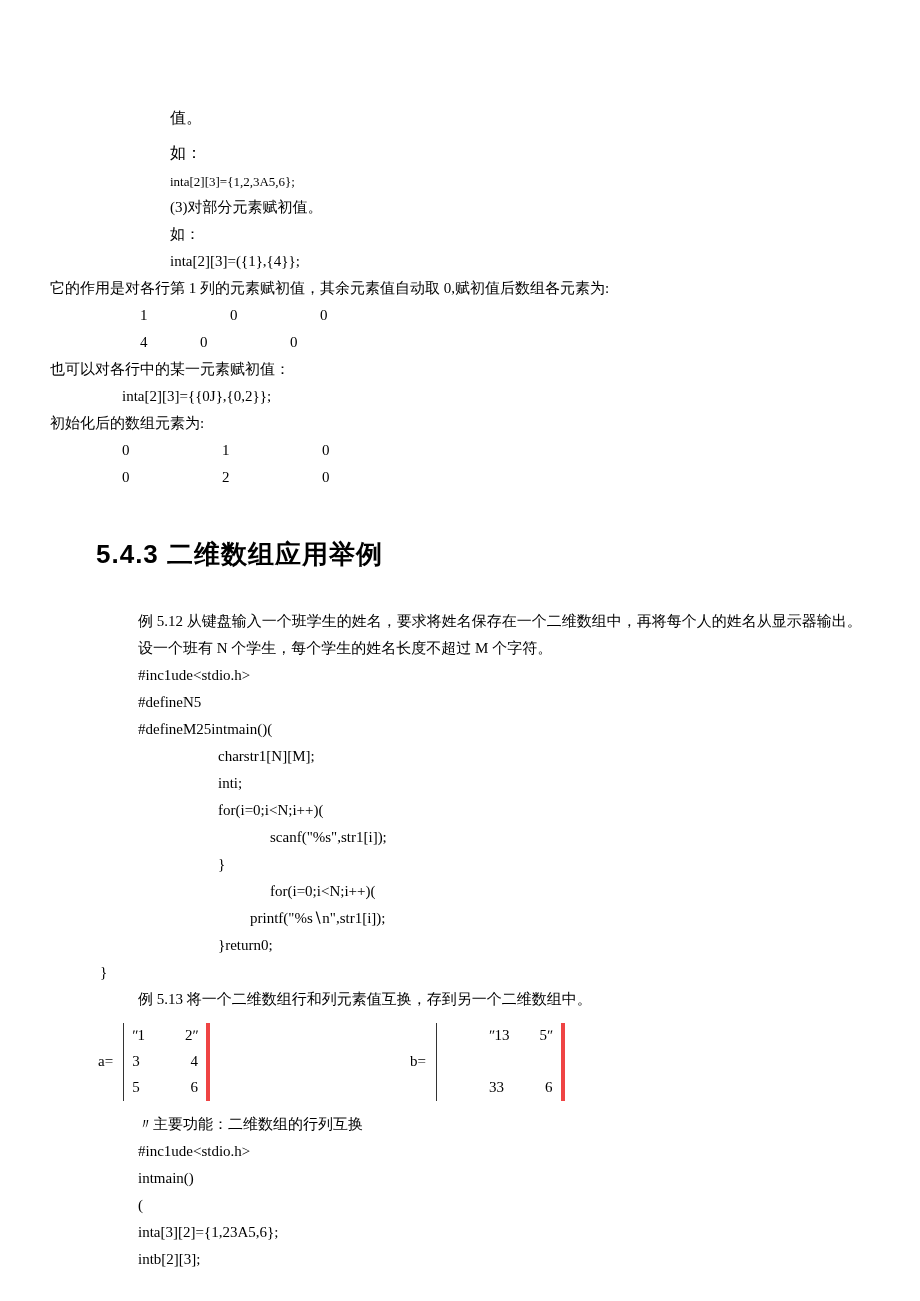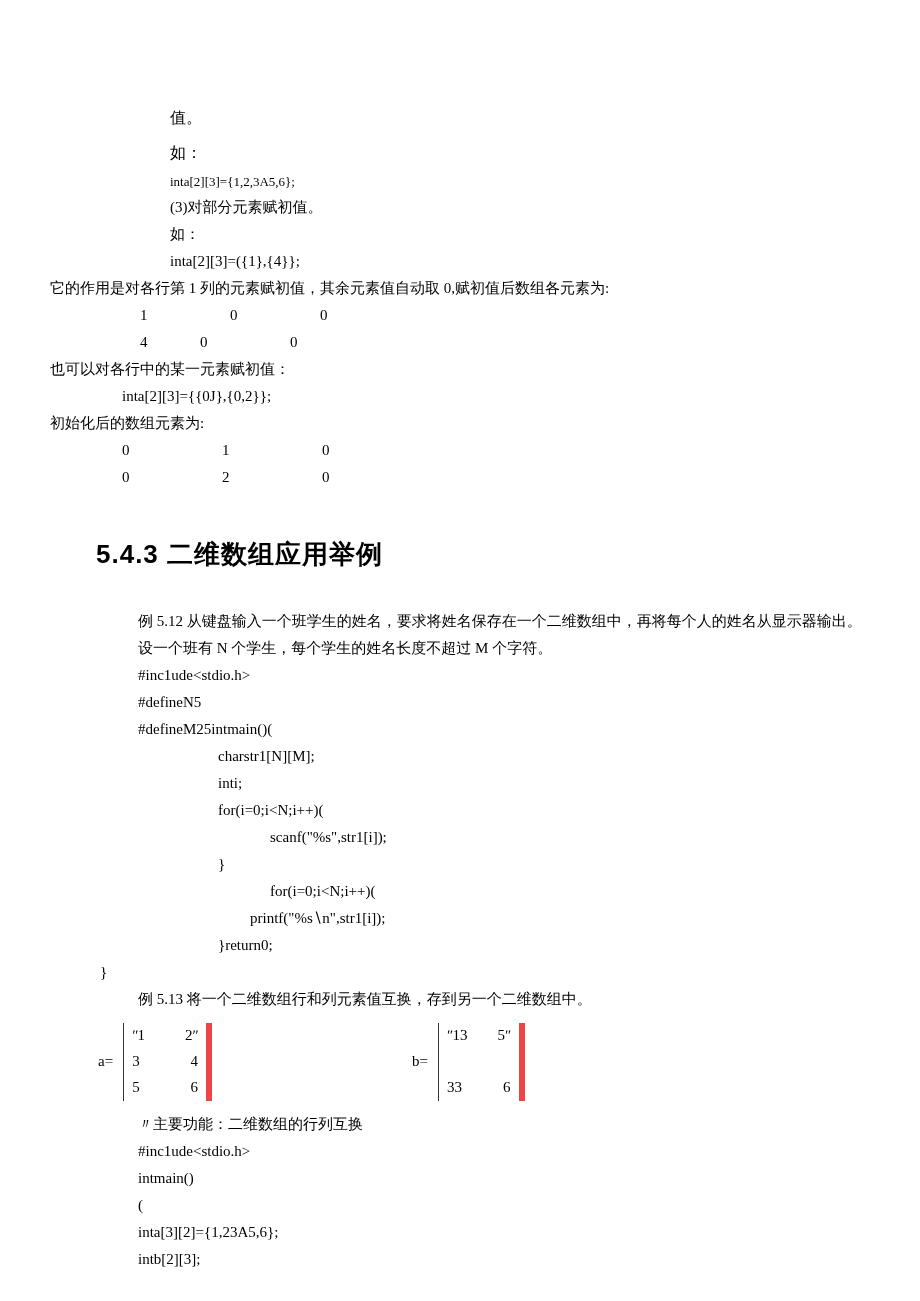--- a/index.html
+++ b/index.html
@@ -38,39 +38,40 @@
   .code-line { font-family: "SimSun", serif; }
   .matrix-wrap {
     display: flex;
     align-items: center;
     padding-left: 48px;
     margin: 10px 0;
   }
   .matrix {
     display: inline-block;
     border-left: 1px solid #333;
-    border-right: 6px solid #ef4444;
+    border-right: 4px solid #ef4444;
     padding: 0 8px;
     margin: 0 10px;
     position: relative;
     vertical-align: middle;
   }
   .matrix-row {
     display: flex;
     justify-content: space-between;
     gap: 40px;
     height: 26px;
     align-items: center;
   }
   .matrix-row2 {
     display: flex;
     justify-content: space-between;
     gap: 30px;
     height: 26px;
     align-items: center;
+    margin-left: 44px;
   }
   .eq-label {
     display: inline-block;
     vertical-align: middle;
   }
   .spacer-b { display:inline-block; width: 190px; }
   p { margin: 0; }
 </style>
 </head>
 <body>

